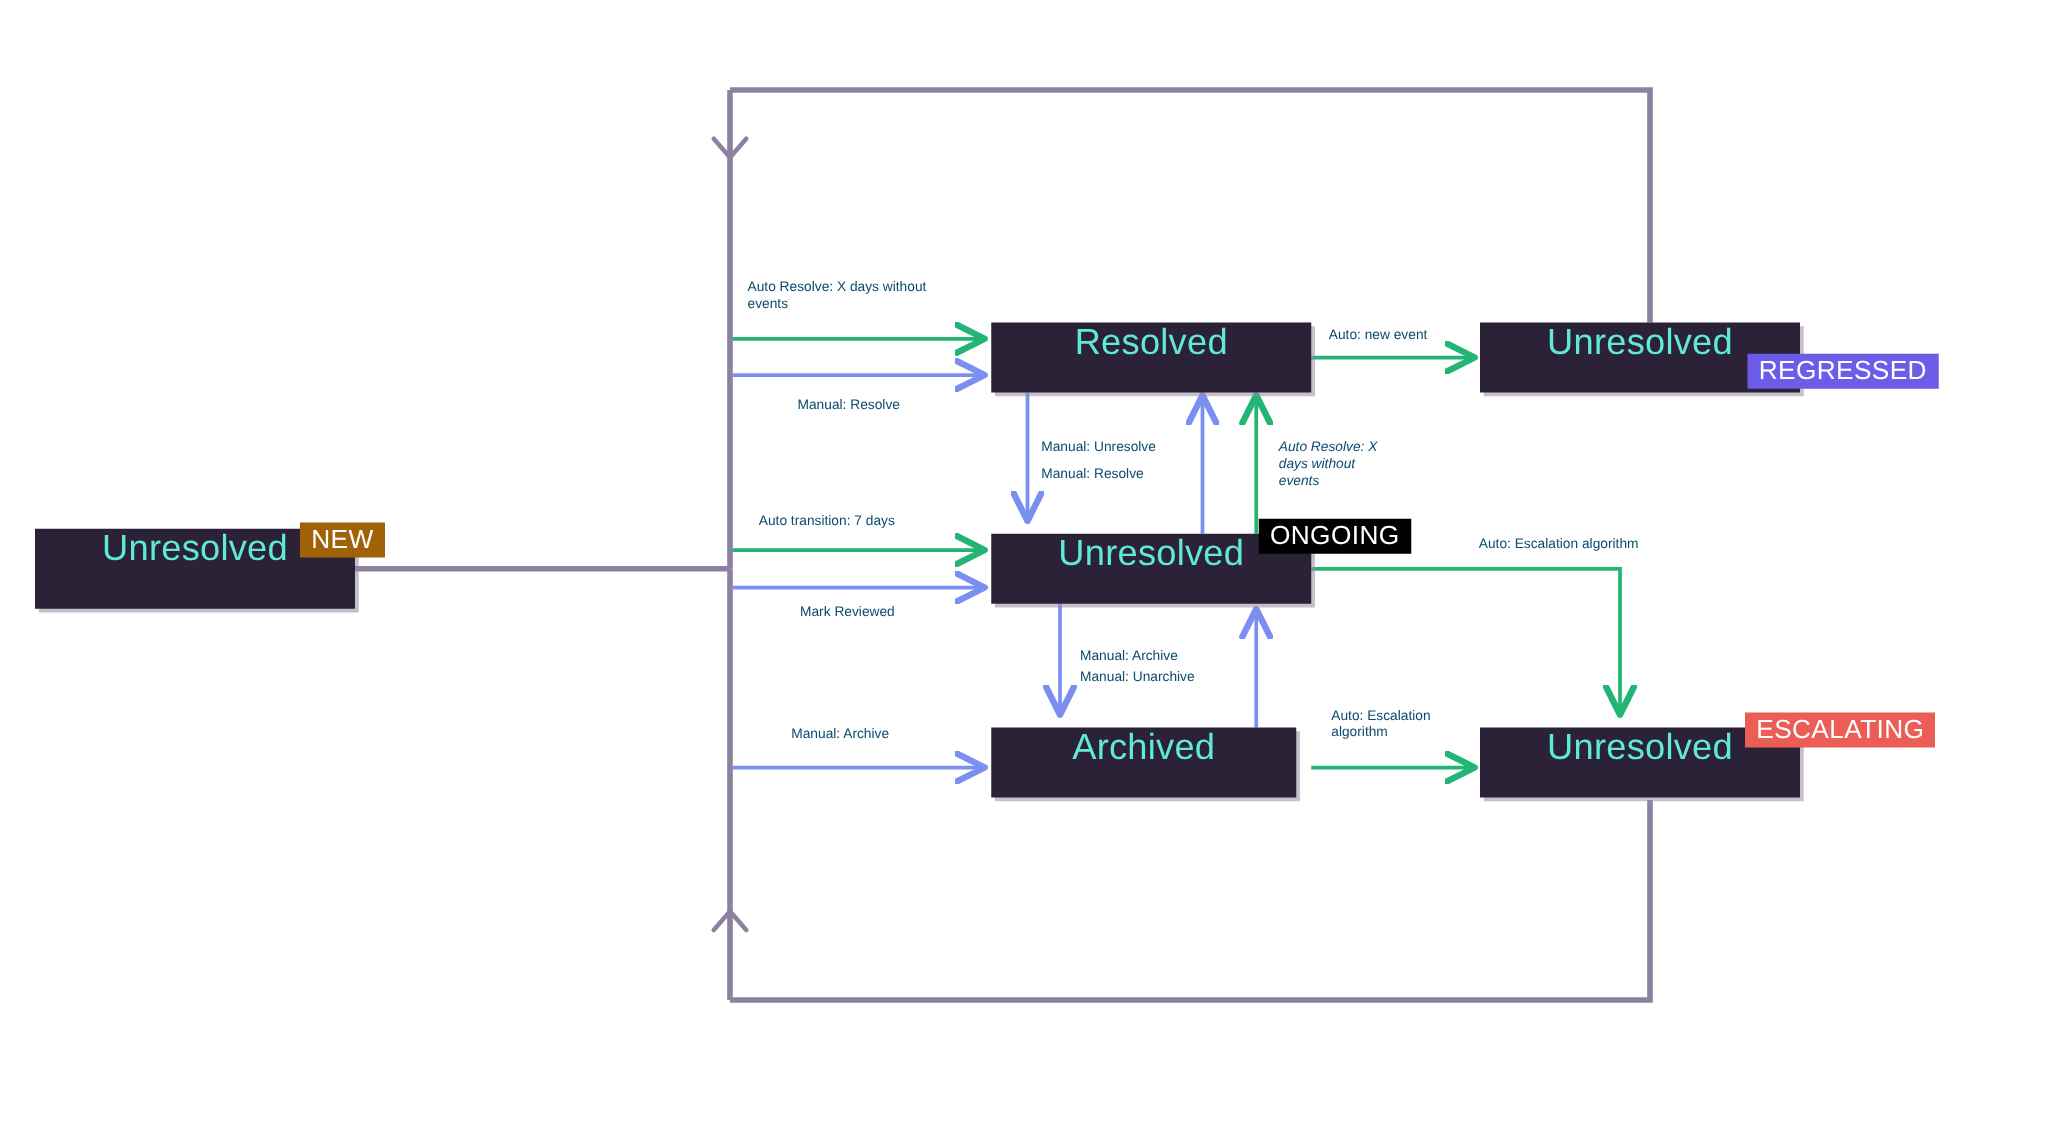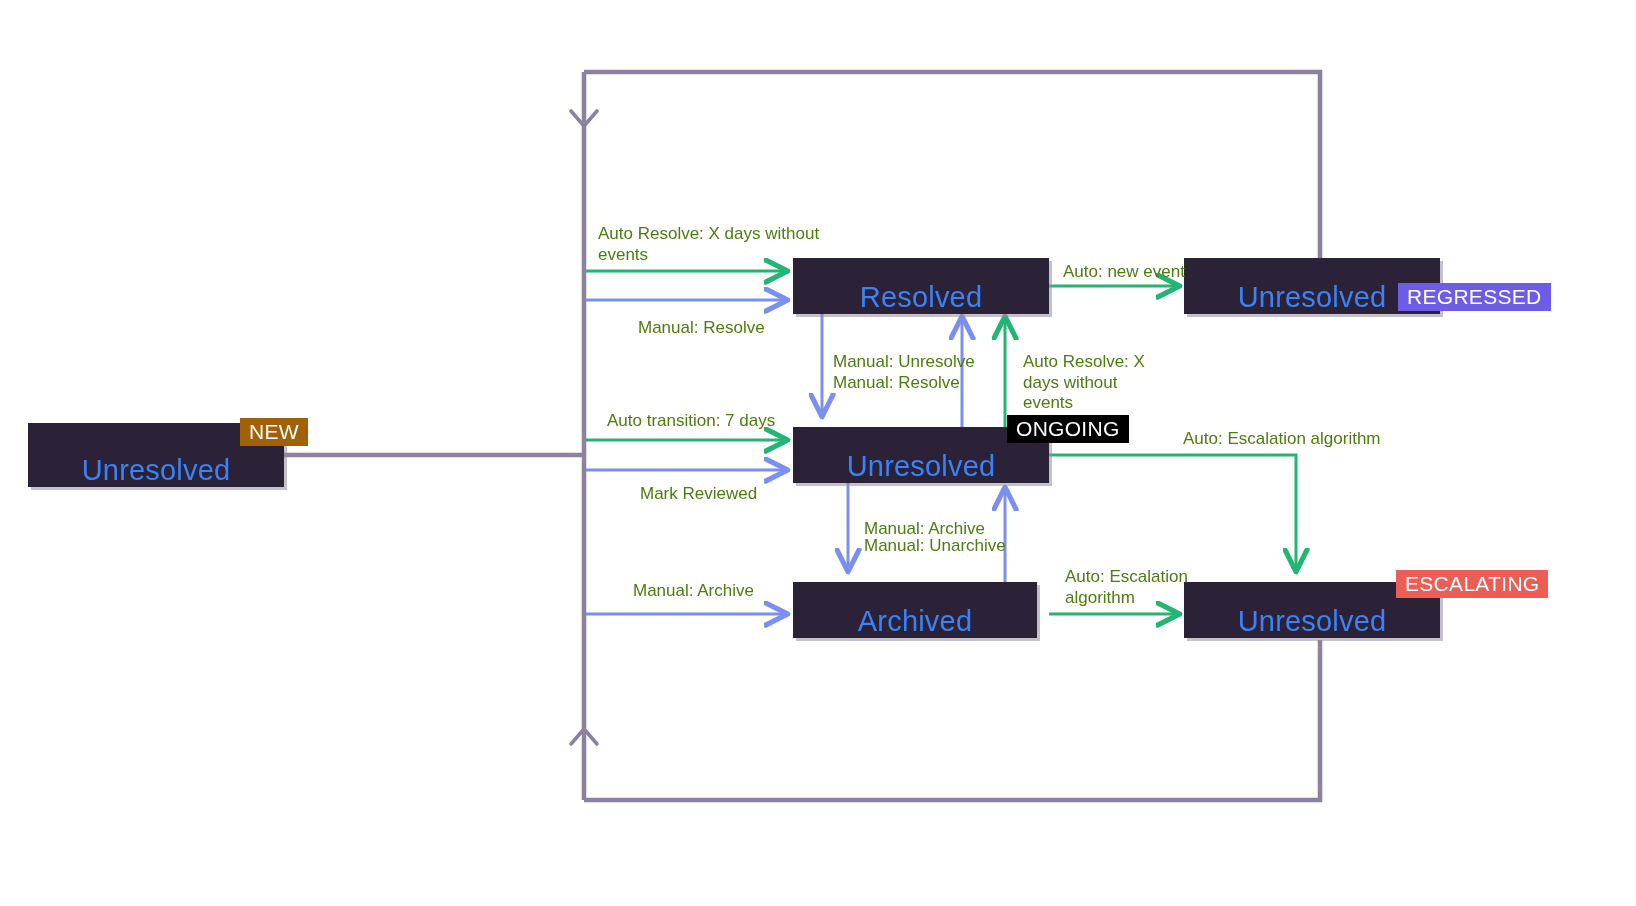--- a/index.html
+++ b/index.html
@@ -21,43 +21,43 @@
     position: absolute;
     left: 0;
     top: 0;
     width: 1636px;
     height: 906px;
     pointer-events: none;
   }
   .node {
     position: absolute;
     background: #2b2238;
-    color: #3b82f6;
+    color: #5eead4;
     display: flex;
-    align-items: flex-end;
+    align-items: flex-start;
     justify-content: center;
     font-size: 29px;
     font-family: "Liberation Sans", sans-serif;
     letter-spacing: 0.2px;
     box-shadow: 3px 3px 0 rgba(150,140,160,0.55);
   }
   .badge {
     position: absolute;
     color: #ffffff;
     font-size: 21px;
     font-family: "Liberation Sans", sans-serif;
     padding: 3px 9px 4px 9px;
     line-height: 1;
     white-space: nowrap;
     letter-spacing: 0.3px;
   }
   .edge-label {
     position: absolute;
-    color: #4d7c0f;
-    font-size: 17px;
+    color: #0c4a6e;
+    font-size: 11px;
     font-family: "Liberation Sans", sans-serif;
     line-height: 1.22;
     white-space: pre-line;
   }
 </style>
 </head>
 <body>
 
 <div id="canvas">
 
@@ -156,21 +156,21 @@
 events</div>
 
   <div class="edge-label" style="left:638px; top:318px;">Manual: Resolve</div>
 
   <div class="edge-label" style="left:1063px; top:262px;">Auto: new event</div>
 
   <div class="edge-label" style="left:833px; top:352px;">Manual: Unresolve</div>
 
   <div class="edge-label" style="left:833px; top:373px;">Manual: Resolve</div>
 
-  <div class="edge-label" style="left:1023px; top:352px;">Auto Resolve: X
+  <div class="edge-label" style="left:1023px; top:352px;font-style:italic;">Auto Resolve: X
 days without
 events</div>
 
   <div class="edge-label" style="left:607px; top:411px;">Auto transition: 7 days</div>
 
   <div class="edge-label" style="left:640px; top:484px;">Mark Reviewed</div>
 
   <div class="edge-label" style="left:1183px; top:429px;">Auto: Escalation algorithm</div>
 
   <div class="edge-label" style="left:864px; top:519px;">Manual: Archive</div>

